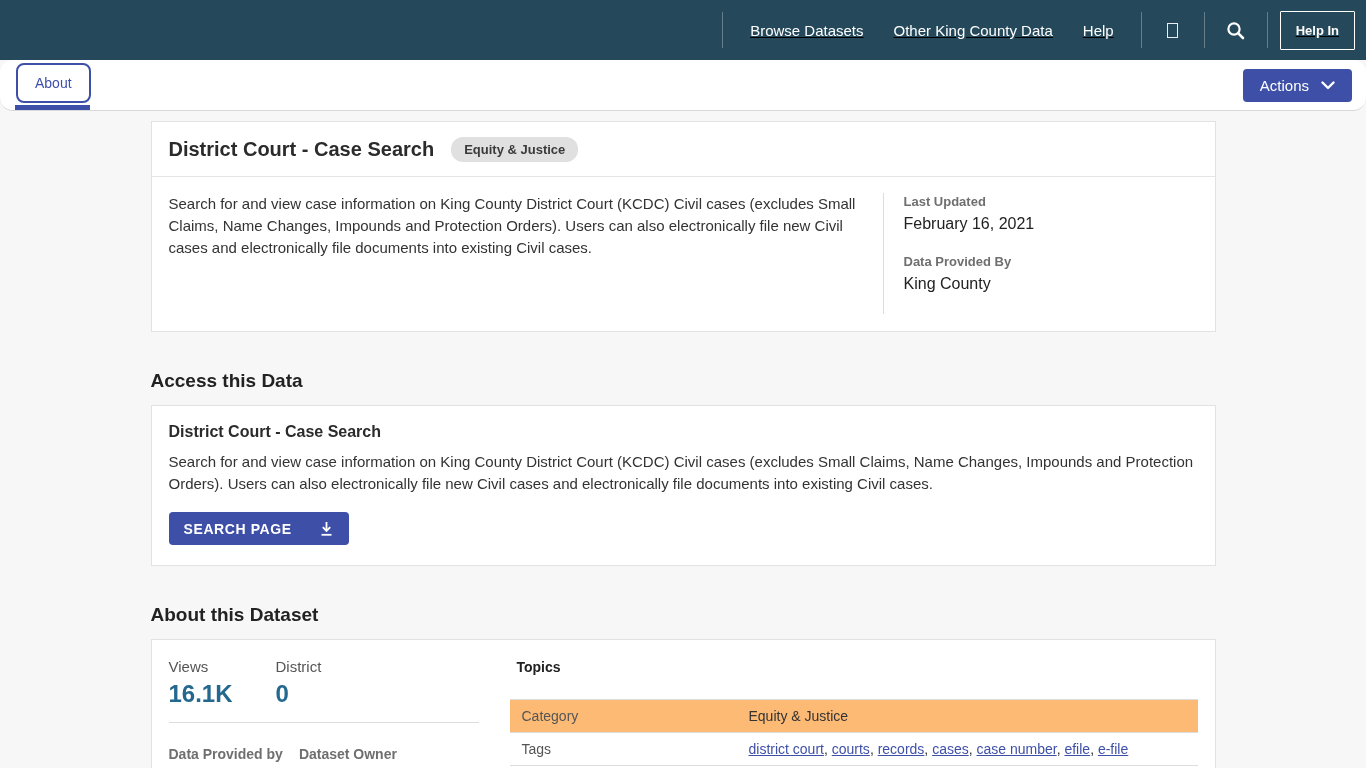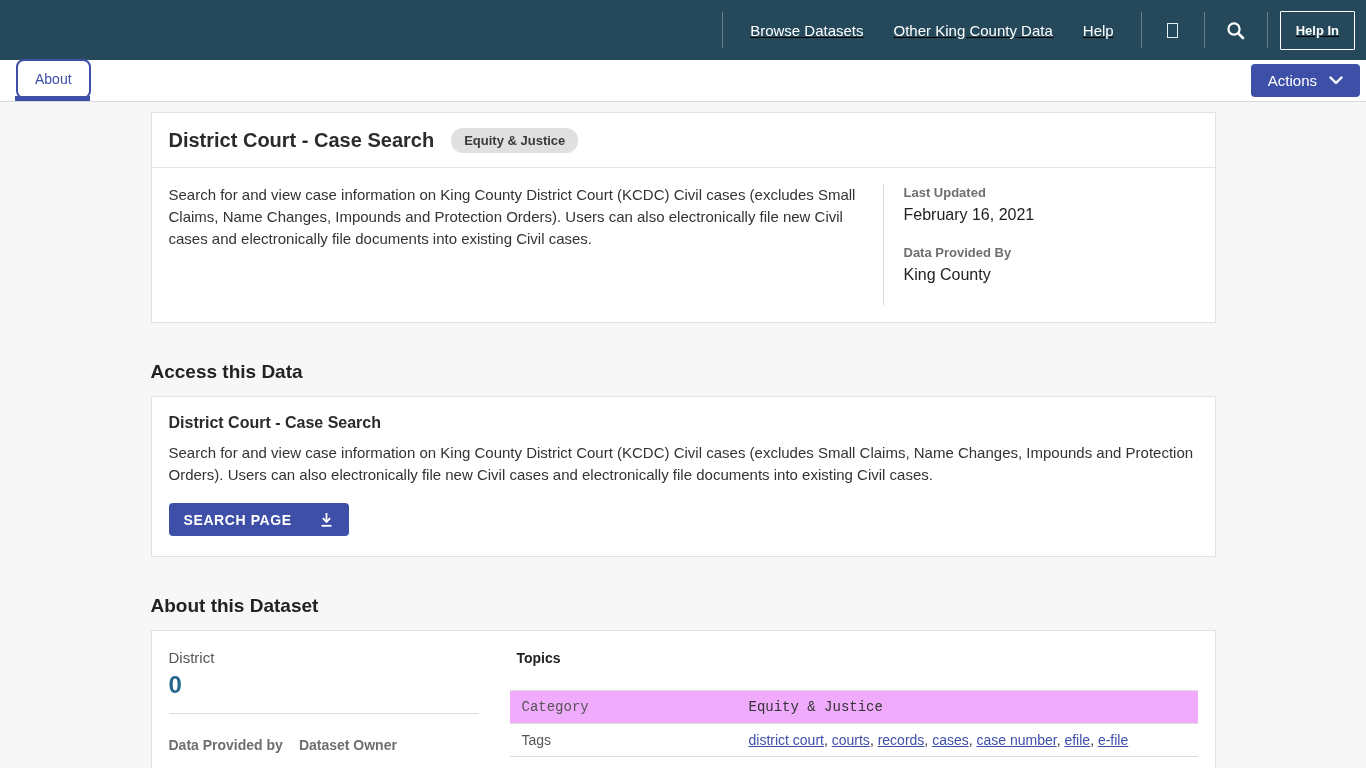--- a/index.html
+++ b/index.html
@@ -33,23 +33,23 @@
   }
   .tofu-box { width: 11px; height: 15px; border: 1.5px solid #e8eef1; display: inline-block; }
   .signin-btn {
     border: 1px solid #ffffff; background: transparent; color: #ffffff;
     font-size: 13px; font-weight: bold; padding: 11px 15px; cursor: pointer;
     font-family: "Liberation Sans", sans-serif; border-radius: 1px;
   }
 
   
   .sub-nav {
-    height: 42px; background: #ffffff; border-bottom: 1px solid #d8d8d8;
+    height: 51px; background: #ffffff; border-bottom: 1px solid #d8d8d8;
     display: flex; align-items: center; justify-content: space-between;
-    padding: 0 6px 0 16px; position: relative;
+    padding: 0 14px 0 16px; position: relative; border-radius: 13px;
   }
   .about-tab {
     border: 2px solid #3e4fa8; border-radius: 8px; background: #ffffff;
     color: #3e4fa8; font-size: 14px; padding: 10px 17px; cursor: pointer;
     font-family: "Liberation Sans", sans-serif; position: relative; top: -2px;
   }
   .about-underline {
     position: absolute; left: 15px; bottom: 0; width: 75px; height: 5px;
     background: #3e4fa8;
   }
@@ -102,21 +102,21 @@
   .stat-label { font-size: 15px; color: #555555; }
   .stat-value { font-size: 24px; font-weight: bold; color: #25688f; margin-top: 5px; }
   .stats-divider { border-bottom: 1px solid #dddddd; width: 310px; margin: 14px 0 23px 0; }
   .provider-row { display: flex; gap: 16px; }
   .provider-label { font-size: 14px; font-weight: bold; color: #6f6f6f; }
 
   .topics-col { flex: 1; padding-top: 1px; }
   .topics-title { font-size: 14px; font-weight: bold; color: #222222; margin-bottom: 24px; margin-left: 7px; }
   .topics-table { width: 100%; border-collapse: collapse; font-size: 14px; }
   .topics-table td { border-top: 1px solid #dddddd; border-bottom: 1px solid #dddddd; padding: 8px 12px; }
-  .row-striped { background: #f0abfc; font-family: Liberation Mono, monospace; }
+  .row-striped { background: #fdba74; }
   .cell-label { width: 227px; color: #555555; }
   .cell-value { color: #333333; }
   .tag-link { color: #3e4fa8; text-decoration: underline; }
 
   .svg-icon { display: block; }
 </style>
 </head>
 <body>
 
 <header class="site-header">
@@ -181,20 +181,24 @@
         <polyline points="3.8,6.2 7.5,10 11.2,6.2" fill="none" stroke="#ffffff" stroke-width="1.8"></polyline>
         <line x1="2.5" y1="13.8" x2="12.5" y2="13.8" stroke="#ffffff" stroke-width="1.8"></line>
       </svg>
     </button>
   </section>
 
   <h2 class="section-heading">About this Dataset</h2>
   <section class="card about-card">
     <div class="stats-col">
       <div class="stats-row">
+        <div class="stat-block">
+          <div class="stat-label">Views</div>
+          <div class="stat-value">16.1K</div>
+        </div>
         <div class="stat-block">
           <div class="stat-label">District</div>
           <div class="stat-value">0</div>
         </div>
       </div>
       <div class="stats-divider"></div>
       <div class="provider-row">
         <span class="provider-label">Data Provided by</span>
         <span class="provider-label">Dataset Owner</span>
       </div>

